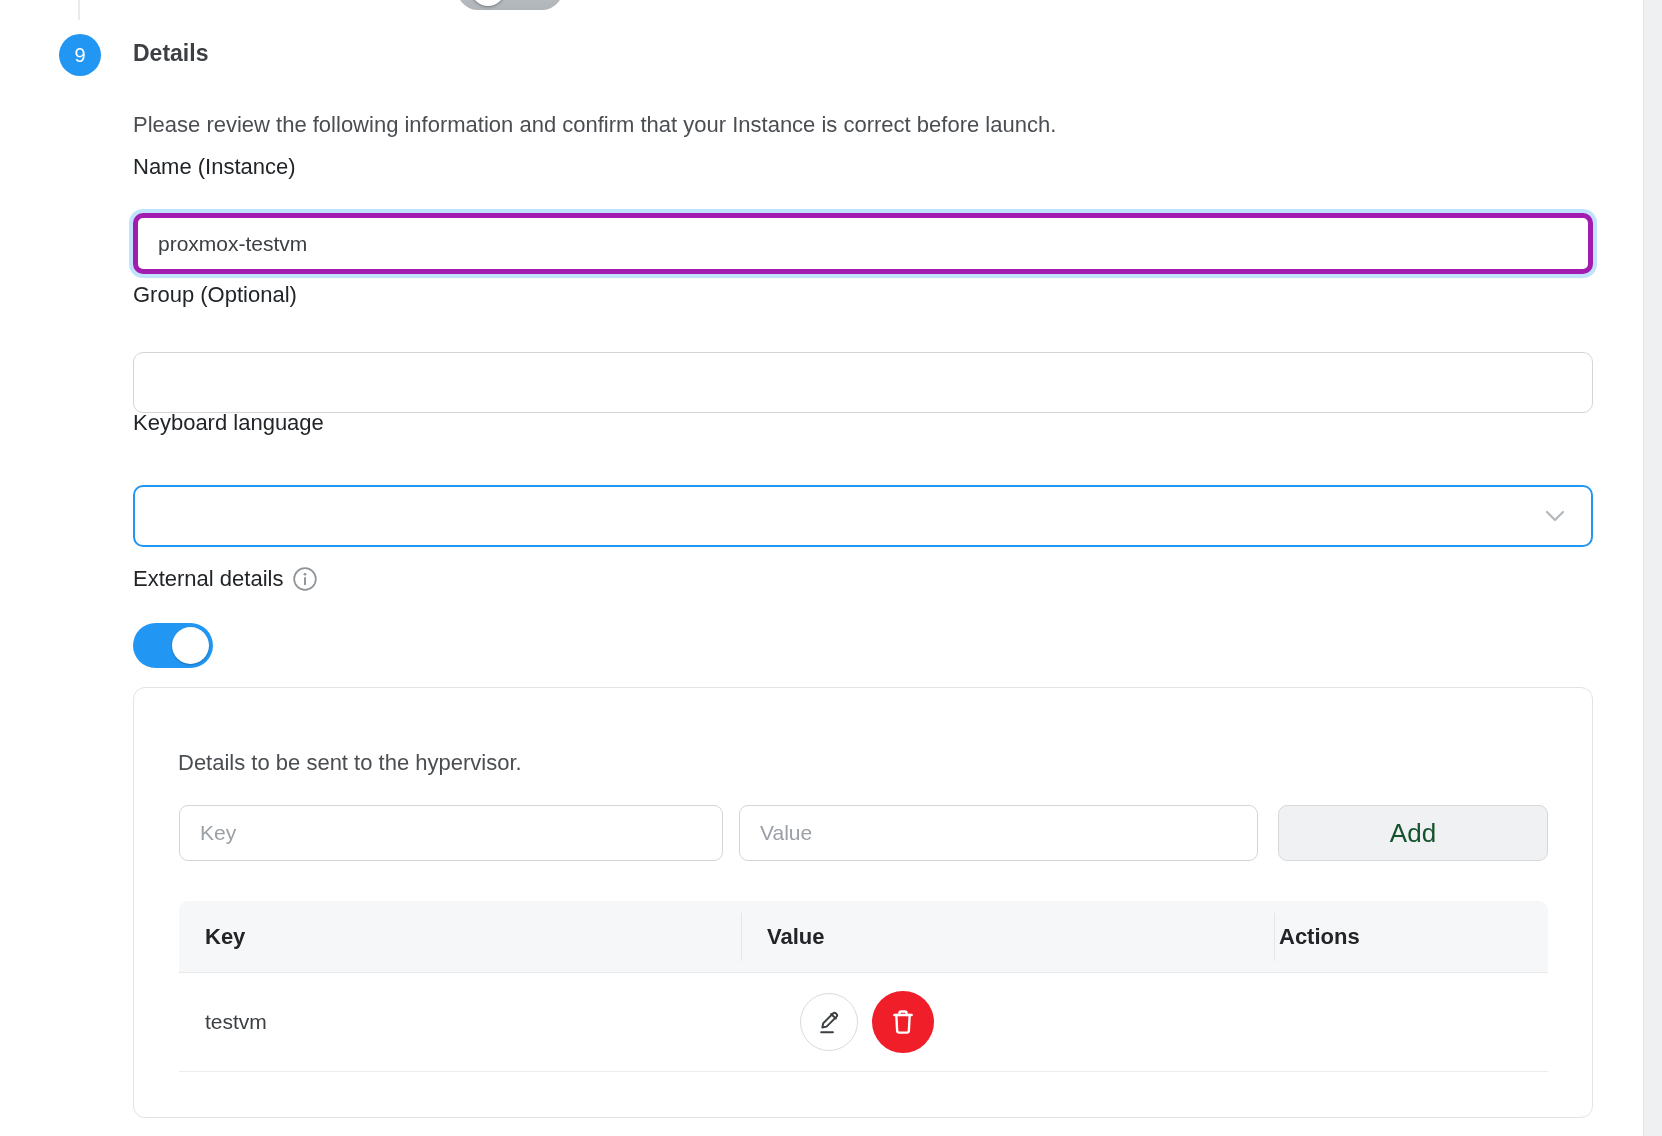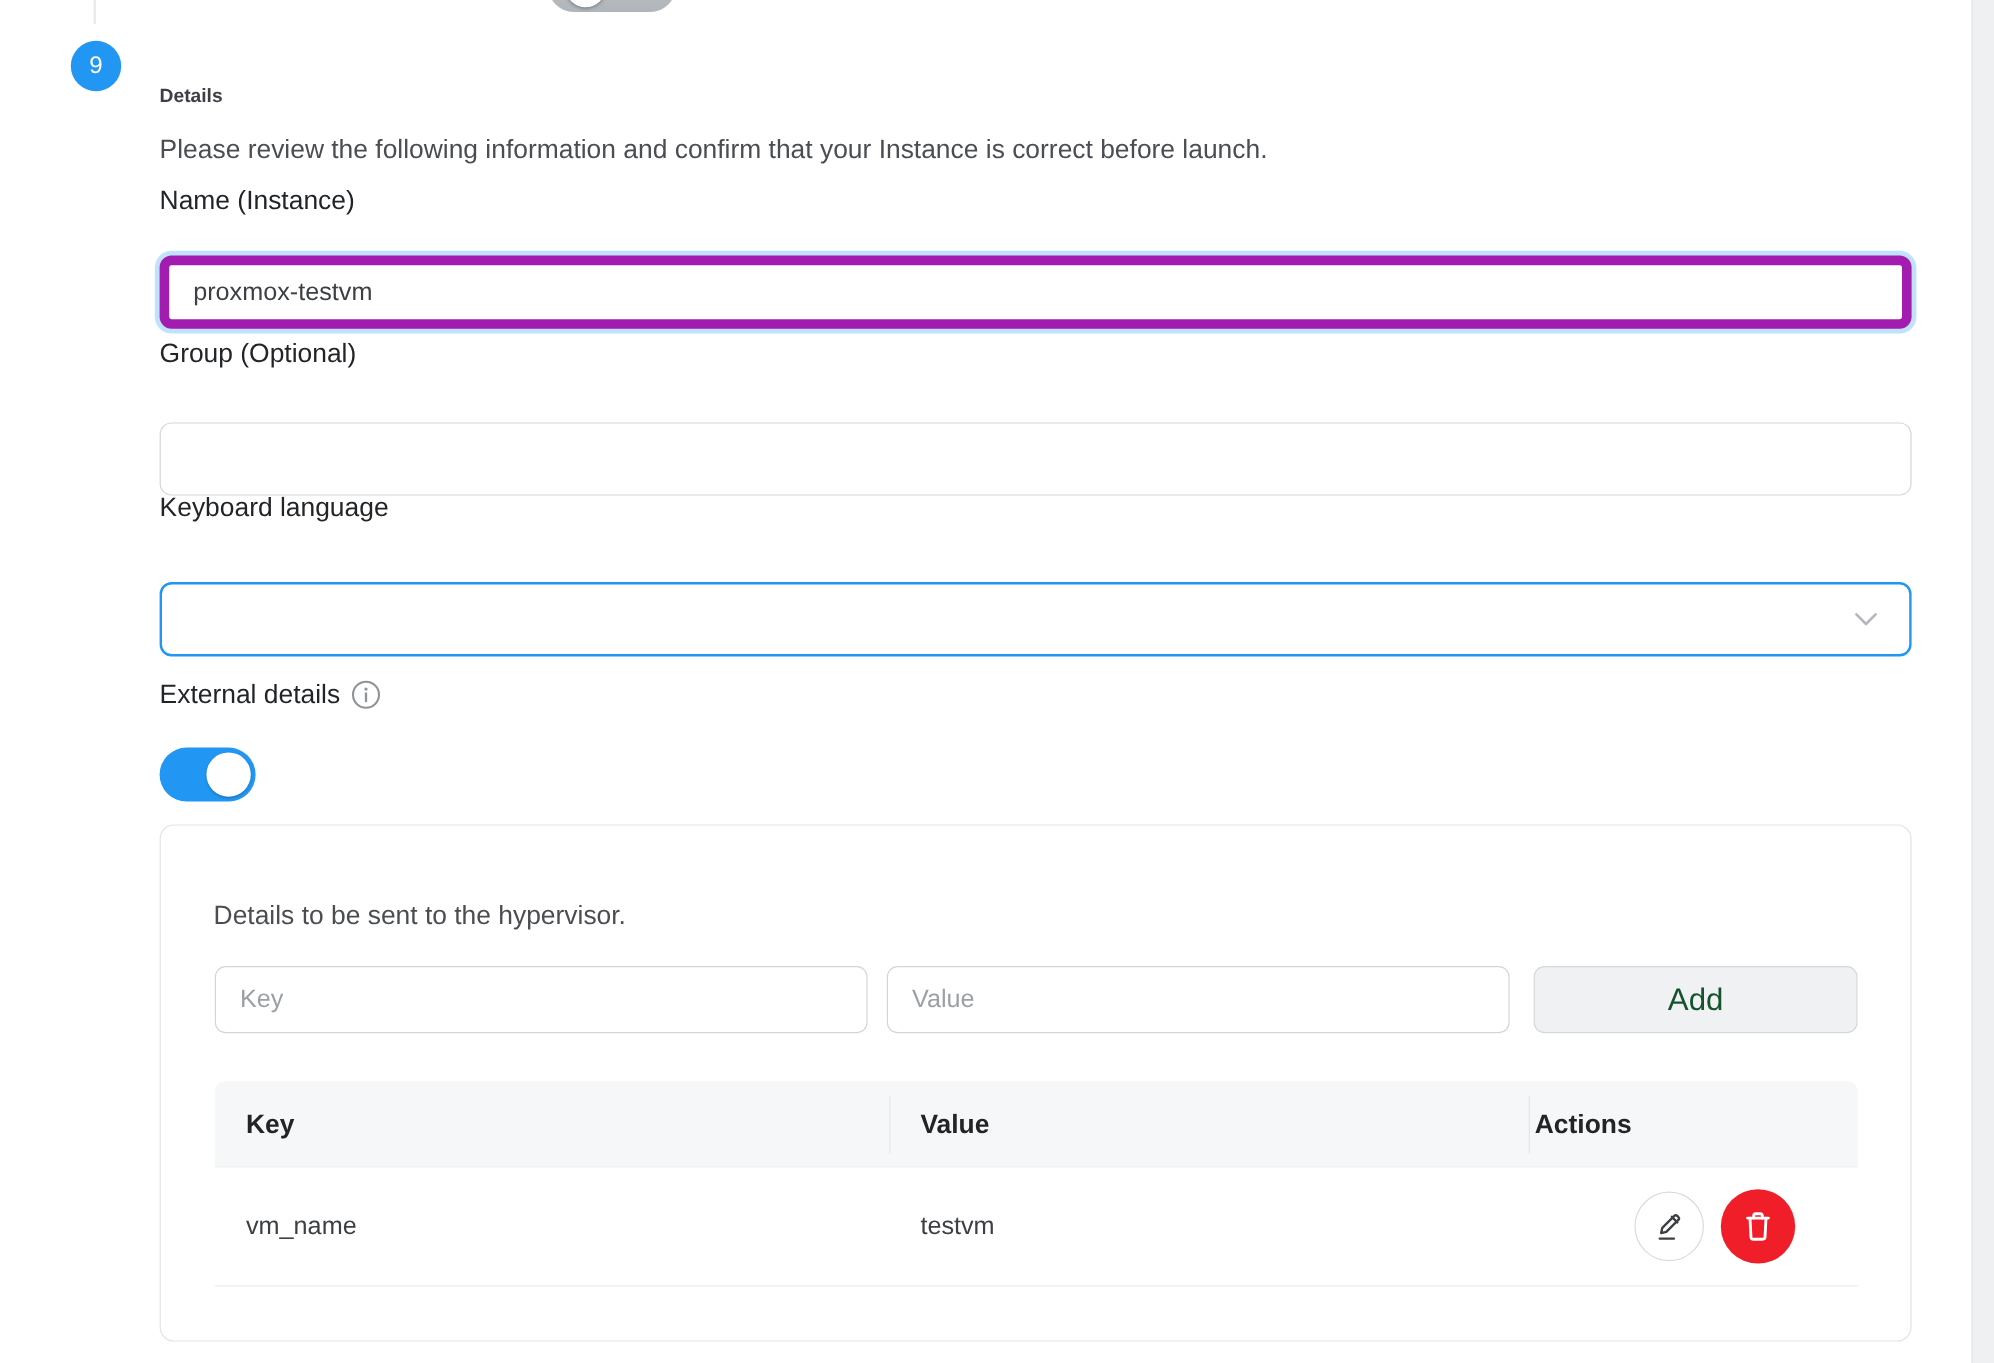--- a/index.html
+++ b/index.html
@@ -16,33 +16,33 @@
 
   
   .top-toggle { position: absolute; left: 457px; top: -32px; width: 106px; height: 42px;
     border-radius: 21px; background: linear-gradient(#c3c7cb, #b0b5ba); }
   .top-toggle .knob { position: absolute; left: 14px; top: 4px; width: 34px; height: 34px;
     border-radius: 50%; background: #fff; box-shadow: 0 1px 3px rgba(0,0,0,.35); }
 
   .step-badge { position: absolute; left: 59px; top: 34px; width: 42px; height: 42px;
     border-radius: 50%; background: #2196f3; color: #fff; font-size: 20px;
     display: flex; align-items: center; justify-content: center; }
-  .step-title { position: absolute; left: 133px; top: 40px; font-size: 16px; font-weight: bold; color: #3c3f43; margin-top: 32px; }
+  .step-title { position: absolute; left: 133px; top: 40px; font-size: 23px; font-weight: bold; color: #3c3f43; }
 
   .description { position: absolute; left: 133px; top: 112px; font-size: 22px; color: #4a4e52; }
 
   .field-label { position: absolute; left: 133px; font-size: 22px; color: #222528; }
   .lbl-name { top: 154px; }
   .lbl-group { top: 282px; }
   .lbl-keyboard { top: 410px; }
 
   .text-input { position: absolute; left: 133px; width: 1460px; height: 61px;
     border: 1px solid #d3d6d9; border-radius: 10px; background: #fff;
     font-family: inherit; font-size: 21px; color: #3c4043; padding: 0 20px; outline: none; }
-  .input-name { top: 213px; border: 8px solid #a21caf; box-shadow: 0 0 0 4px rgba(33,150,243,.28); }
+  .input-name { top: 213px; border: 5px solid #a21caf; box-shadow: 0 0 0 4px rgba(33,150,243,.28); }
   .input-group { top: 352px; }
 
   .select-box { position: absolute; left: 133px; top: 485px; width: 1460px; height: 62px;
     border: 2px solid #2196f3; border-radius: 10px; background: #fff; cursor: pointer; }
   .select-box .chev { position: absolute; right: 20px; top: 50%; transform: translateY(-50%); }
 
   .ext-row { position: absolute; left: 133px; top: 566px; display: flex; align-items: flex-end; gap: 9px; }
   .ext-label { font-size: 22px; color: #222528; }
 
   .toggle-on { position: absolute; left: 133px; top: 623px; width: 80px; height: 45px;
@@ -151,21 +151,20 @@
     <div class="table">
       <div class="thead">
         <div class="th th-key">Key</div>
         <div class="th th-value">Value</div>
         <div class="th th-actions">Actions</div>
         <div class="col-divider divider-1"></div>
         <div class="col-divider divider-2"></div>
       </div>
 
       <div class="trow">
-        <div class="td td-key">vm_name</div>
         <div class="td td-value">testvm</div>
         <div class="td td-actions">
           <button class="edit-btn">
             <span class="icon">
               <svg width="30" height="30" viewBox="0 0 24 26" fill="none" stroke="#3c4043" stroke-width="1.7" stroke-linecap="round" stroke-linejoin="round">
                 <path d="M13.9 6.1 L17.9 10.1"></path>
                 <path d="M6.2 17.8 L7 14.1 L15.7 5.4 C16.3 4.8 17.2 4.8 17.8 5.4 L18.6 6.2 C19.2 6.8 19.2 7.7 18.6 8.3 L9.9 17 L6.2 17.8 Z"></path>
                 <line x1="5.2" y1="21.8" x2="15.4" y2="21.8"></line>
               </svg>
             </span>

